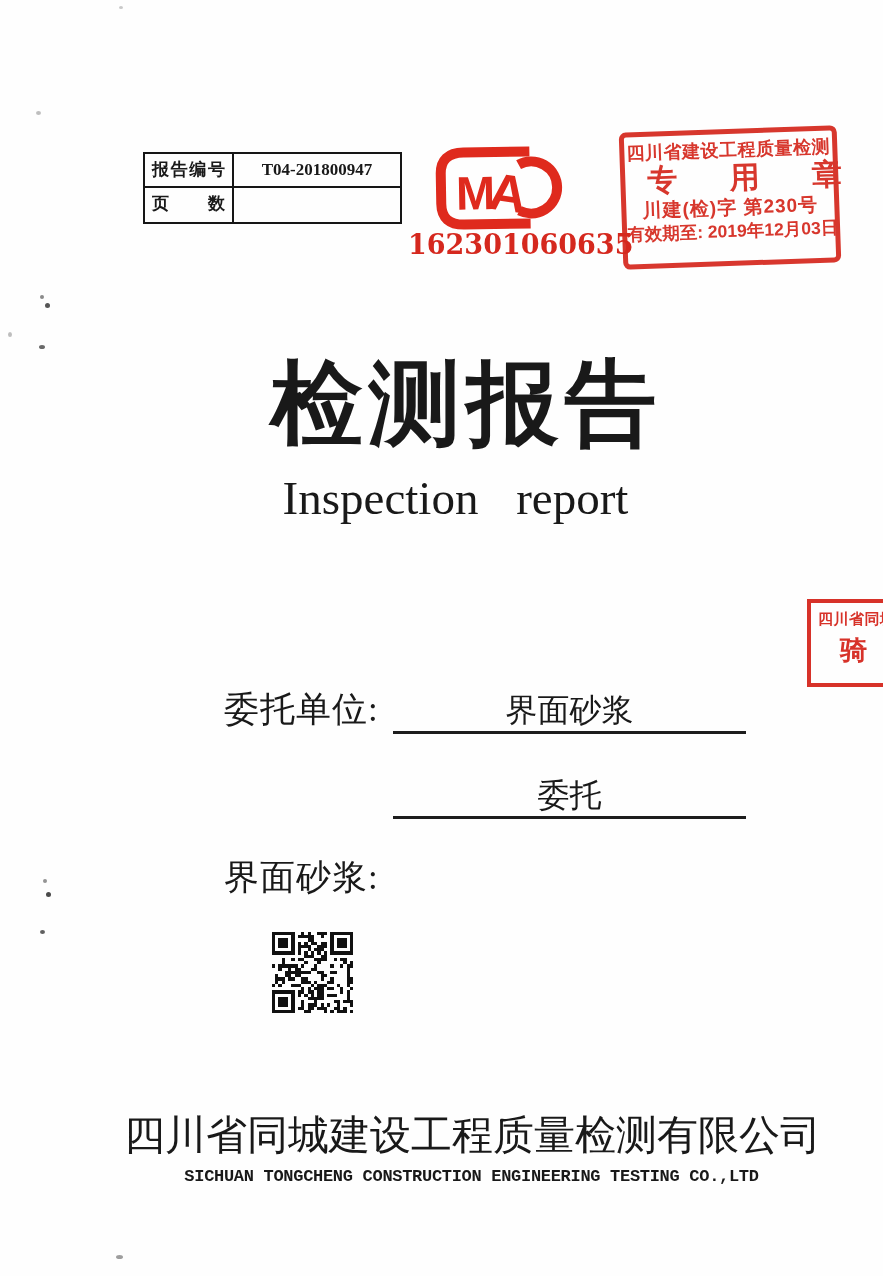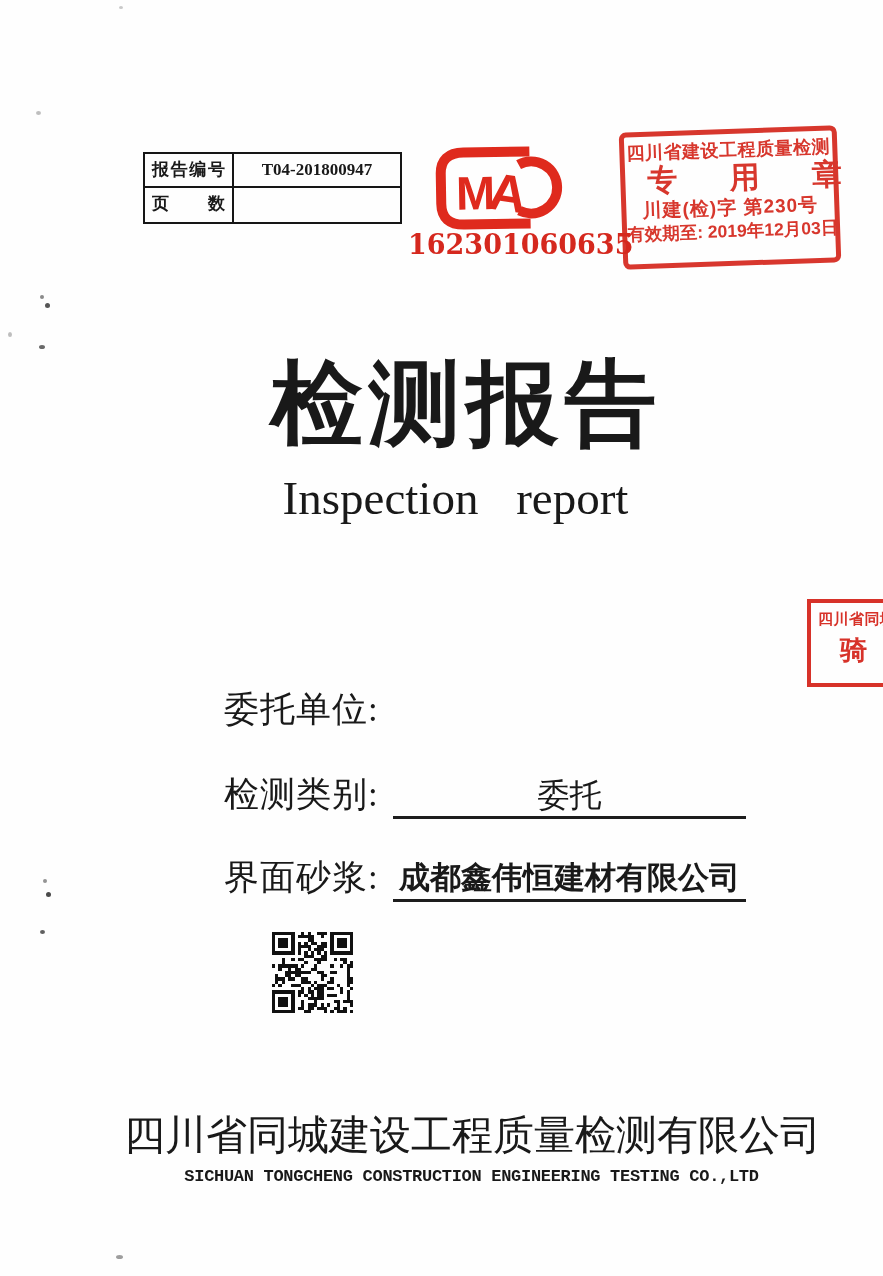--- a/index.html
+++ b/index.html
@@ -93,26 +93,25 @@
 
   <div class="title-zh">检测报告</div>
   <div class="title-en">Inspection  report</div>
 
   <div class="seam-seal">
     <div class="seam-l1">四川省同城建</div>
     <div class="seam-l2">骑 缝</div>
   </div>
 
   <div class="field-label" style="top:688px">委托单位:</div>
-
-  <div class="field-label" style="top:773px">检测类别:</div>
+  <div class="field-value" style="top:688px">界面砂浆</div>
+
   <div class="field-value" style="top:773px">委托</div>
 
   <div class="field-label" style="top:856px">界面砂浆:</div>
-  <div class="field-value fv-bold-sans" style="top:856px">成都鑫伟恒建材有限公司</div>
 
   <svg class="qr" id="qr" viewBox="0 0 25 25" shape-rendering="crispEdges" aria-hidden="true">
       <rect x="9" y="0" width="1" height="1" fill="#111"></rect>
       <rect x="11" y="0" width="1" height="1" fill="#111"></rect>
       <rect x="14" y="0" width="1" height="1" fill="#111"></rect>
       <rect x="15" y="0" width="1" height="1" fill="#111"></rect>
       <rect x="16" y="0" width="1" height="1" fill="#111"></rect>
       <rect x="8" y="1" width="1" height="1" fill="#111"></rect>
       <rect x="9" y="1" width="1" height="1" fill="#111"></rect>
       <rect x="10" y="1" width="1" height="1" fill="#111"></rect>

